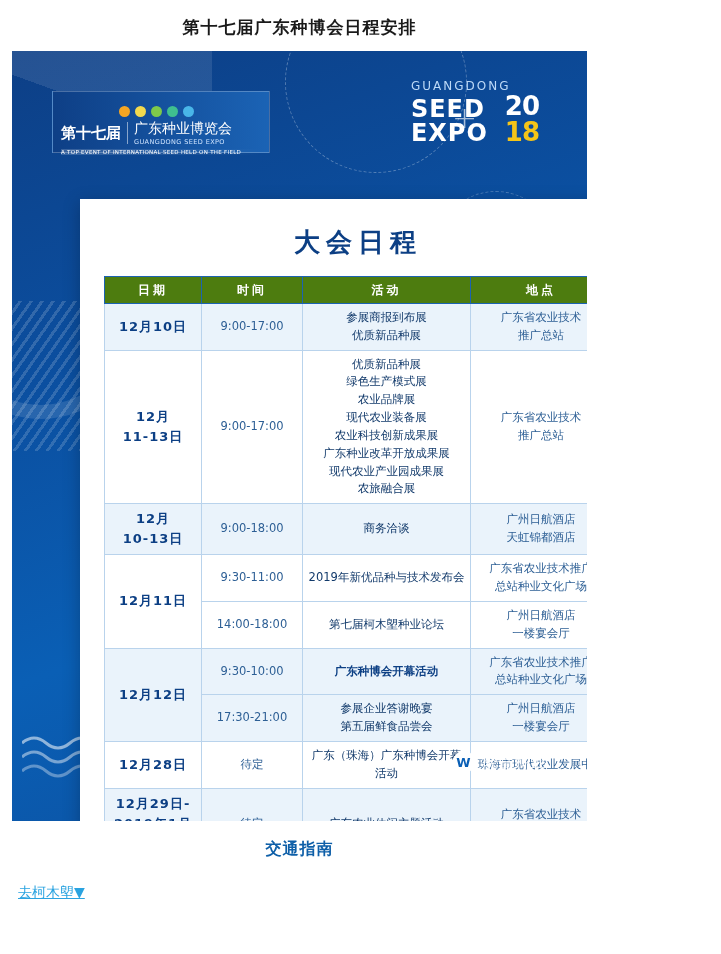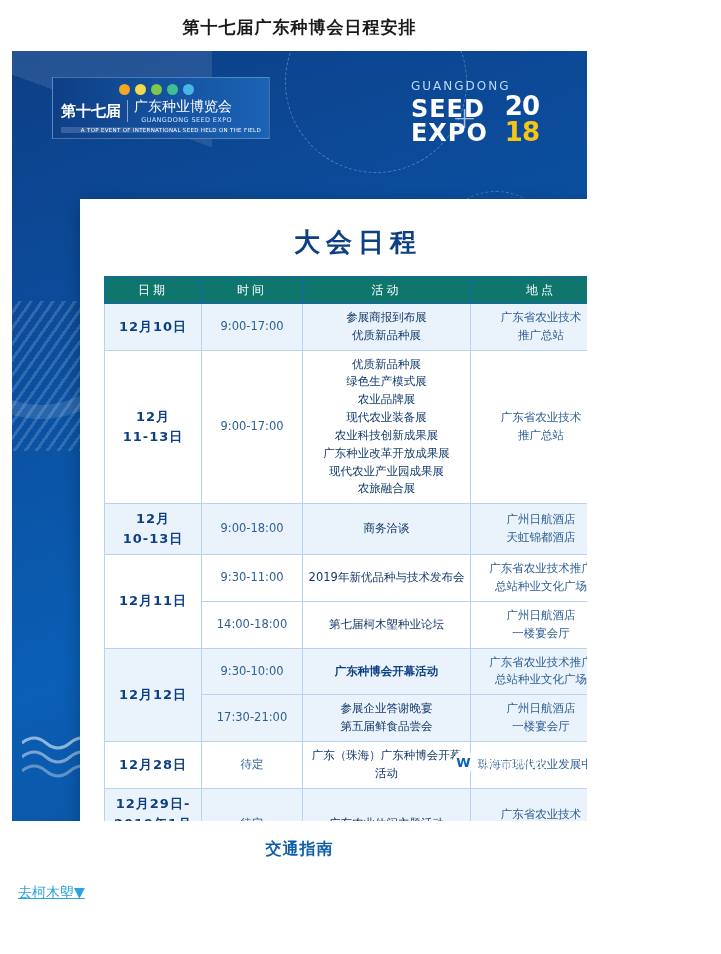--- a/index.html
+++ b/index.html
@@ -99,27 +99,26 @@
   .deco-wave {
     left: 10px; bottom: 30px; width: 140px; height: 60px;
   }
   .deco-corner-light {
     right: 0; bottom: 0; width: 260px; height: 220px;
     background: radial-gradient(ellipse at bottom right, rgba(80,170,255,0.45), transparent 70%);
   }
   
   .banner {
     position: absolute;
-    top: 26px; left: 40px;
+    top: 40px; left: 40px;
     width: 218px; height: 62px;
     background: linear-gradient(90deg, #0e3f86, #1b63b5);
     border: 1px solid rgba(255,255,255,0.25);
-    padding: 6px 8px;
+    padding: 14px 8px;
     box-sizing: border-box;
-    text-align: right;
   }
   .banner-dots { display: flex; gap: 5px; margin-left: 58px; }
   .banner-dots span {
     width: 11px; height: 11px; border-radius: 50%;
     display: inline-block;
   }
   .bd1 { background: #f5a623; }
   .bd2 { background: #f2d94e; }
   .bd3 { background: #7ec94a; }
   .bd4 { background: #3fbf8f; }
@@ -178,23 +177,23 @@
     letter-spacing: 6px;
     margin: 6px 0 16px 0;
   }
   table.sched {
     width: 100%;
     border-collapse: collapse;
     font-size: 11.5px;
     color: #123a6b;
   }
   table.sched th {
-    background: #0f766e;
+    background: #4d7c0f;
     color: #ffffff;
-    font-weight: normal;
+    font-weight: bold;
     font-size: 12px;
     height: 24px;
     border: 1px solid #1b63b2;
     letter-spacing: 3px;
   }
   table.sched td {
     border: 1px solid #b9d3ec;
     text-align: center;
     padding: 5px 4px;
     line-height: 1.55;

